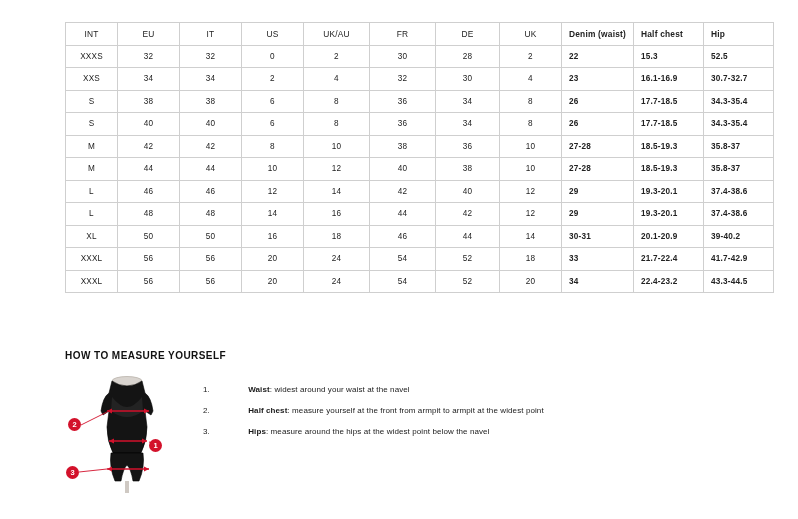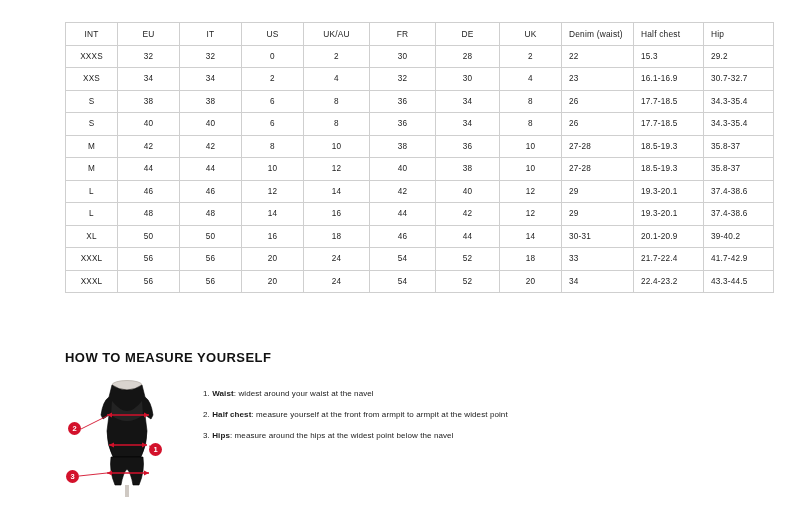--- a/index.html
+++ b/index.html
@@ -44,20 +44,21 @@
     padding: 0;
     letter-spacing: .2px;
   }
   table.size-table th {
     font-size: 8.4px;
   }
   table.size-table td.left-pad,
   table.size-table th.left-pad {
     text-align: left;
     padding-left: 7px;
+    font-weight: bold;
   }
   
   col.c0 { width: 52px; }
   col.c1 { width: 62px; }
   col.c2 { width: 62px; }
   col.c3 { width: 62px; }
   col.c4 { width: 66px; }
   col.c5 { width: 66px; }
   col.c6 { width: 64px; }
   col.c7 { width: 62px; }
@@ -66,21 +67,21 @@
   col.c10 { width: 70px; }
 
   
   .measure-section {
     position: absolute;
     left: 65px;
     top: 350px;
     width: 680px;
   }
   .measure-title {
-    font-size: 13px;
+    font-size: 10px;
     font-weight: bold;
     letter-spacing: .45px;
     color: #111111;
     margin-bottom: 10px;
   }
   .measure-body {
     display: flex;
     align-items: flex-start;
   }
   .figure-box {
@@ -94,20 +95,21 @@
     padding-top: 14px;
   }
   .measure-item {
     font-size: 8px;
     color: #1a1a1a;
     margin-bottom: 12px;
     letter-spacing: .1px;
   }
   .measure-item b {
     font-weight: bold;
+    margin-left: 36px;
   }
   
   .bullet {
     position: absolute;
     width: 13px;
     height: 13px;
     border-radius: 50%;
     background: #d3112b;
     color: #ffffff;
     font-size: 7.5px;
@@ -159,21 +161,21 @@
           <td>XXXS</td>
           <td>32</td>
           <td>32</td>
           <td>0</td>
           <td>2</td>
           <td>30</td>
           <td>28</td>
           <td>2</td>
           <td class="left-pad">22</td>
           <td class="left-pad">15.3</td>
-          <td class="left-pad">29.2</td>
+          <td class="left-pad">52.5</td>
         </tr>
         <tr>
           <td>XXS</td>
           <td>34</td>
           <td>34</td>
           <td>2</td>
           <td>4</td>
           <td>32</td>
           <td>30</td>
           <td>4</td>

